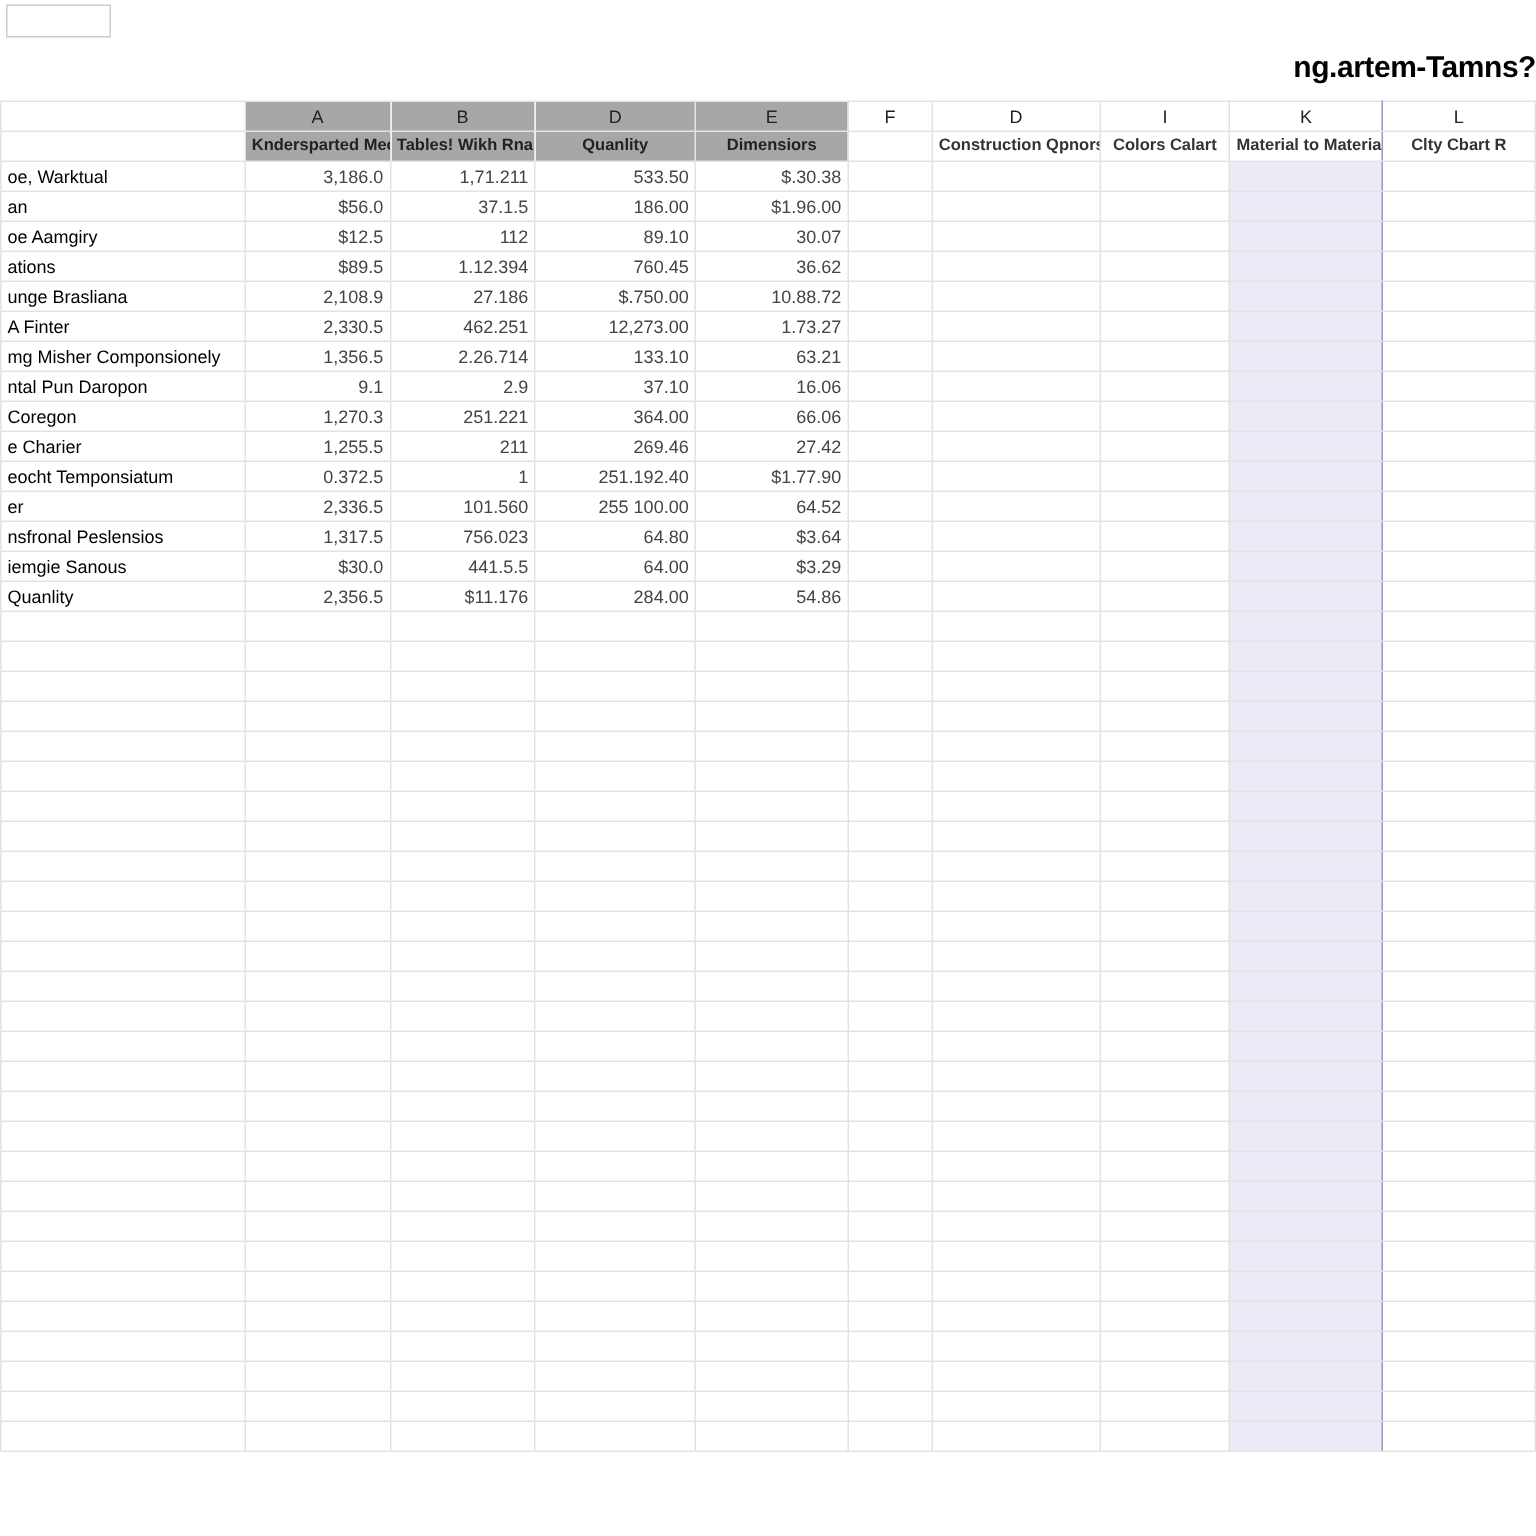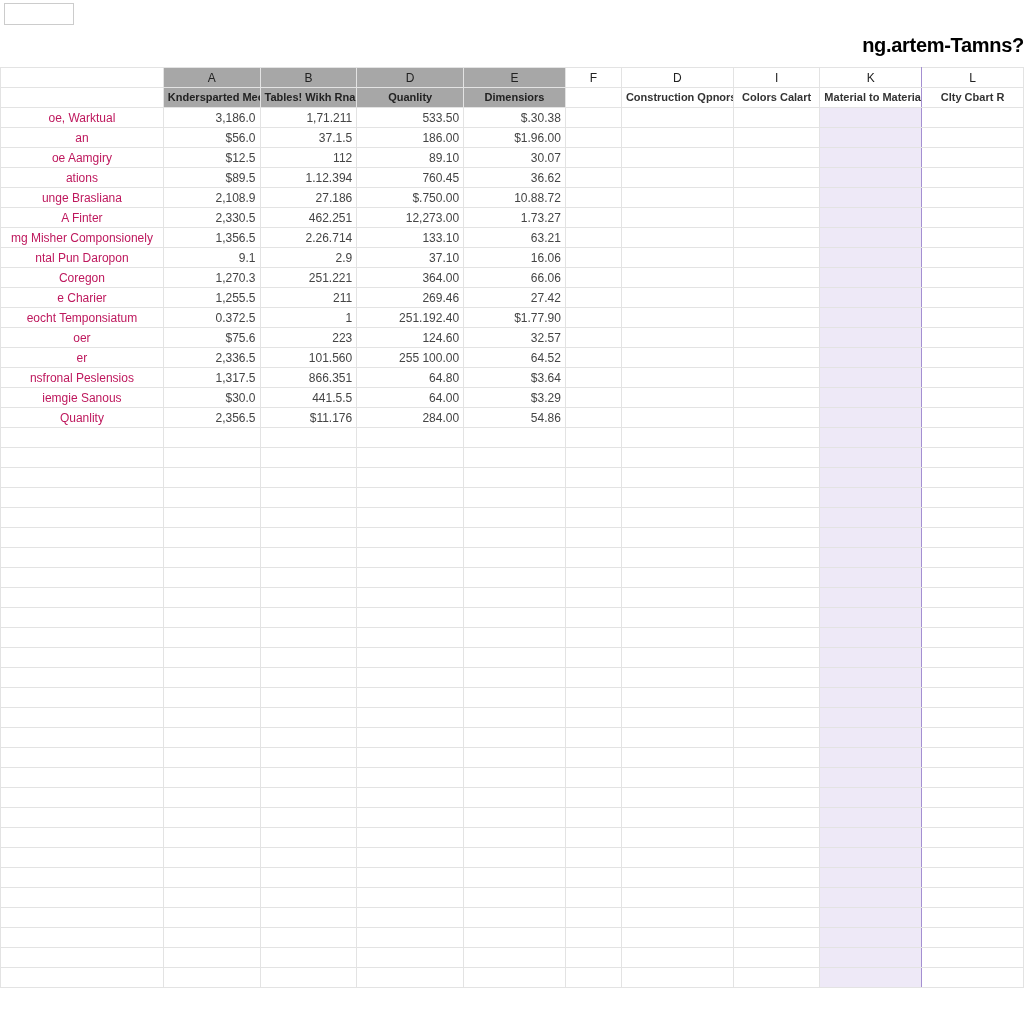--- a/index.html
+++ b/index.html
@@ -87,23 +87,23 @@
     padding: 2px 3px;
     white-space: normal;
   }
   .fieldhead.light {
     background: #ffffff;
     border: 1px solid #e3e3e3;
     color: #333;
   }
   
   .row-label {
-    text-align: center;
+    text-align: left;
     font-size: 12px;
-    color: #be185d;
+    color: #000000;
   }
   .num {
     text-align: right;
     font-size: 12px;
     color: #444;
   }
   .empty { }
   
   .hl {
     background: #eee9f7;
@@ -291,47 +291,35 @@
         <td class="num">1</td>
         <td class="num">251.192.40</td>
         <td class="num">$1.77.90</td>
         <td class="empty"></td>
         <td class="empty"></td>
         <td class="empty"></td>
         <td class="empty hl hl-border-side"></td>
         <td class="empty"></td>
       </tr>
       <tr>
-        <td class="row-label">oer</td>
-        <td class="num">$75.6</td>
-        <td class="num">223</td>
-        <td class="num">124.60</td>
-        <td class="num">32.57</td>
-        <td class="empty"></td>
-        <td class="empty"></td>
-        <td class="empty"></td>
-        <td class="empty hl hl-border-side"></td>
-        <td class="empty"></td>
-      </tr>
-      <tr>
         <td class="row-label">er</td>
         <td class="num">2,336.5</td>
         <td class="num">101.560</td>
         <td class="num">255 100.00</td>
         <td class="num">64.52</td>
         <td class="empty"></td>
         <td class="empty"></td>
         <td class="empty"></td>
         <td class="empty hl hl-border-side"></td>
         <td class="empty"></td>
       </tr>
       <tr>
         <td class="row-label">nsfronal Peslensios</td>
         <td class="num">1,317.5</td>
-        <td class="num">866.351</td>
+        <td class="num">756.023</td>
         <td class="num">64.80</td>
         <td class="num">$3.64</td>
         <td class="empty"></td>
         <td class="empty"></td>
         <td class="empty"></td>
         <td class="empty hl hl-border-side"></td>
         <td class="empty"></td>
       </tr>
       <tr>
         <td class="row-label">iemgie Sanous</td>

